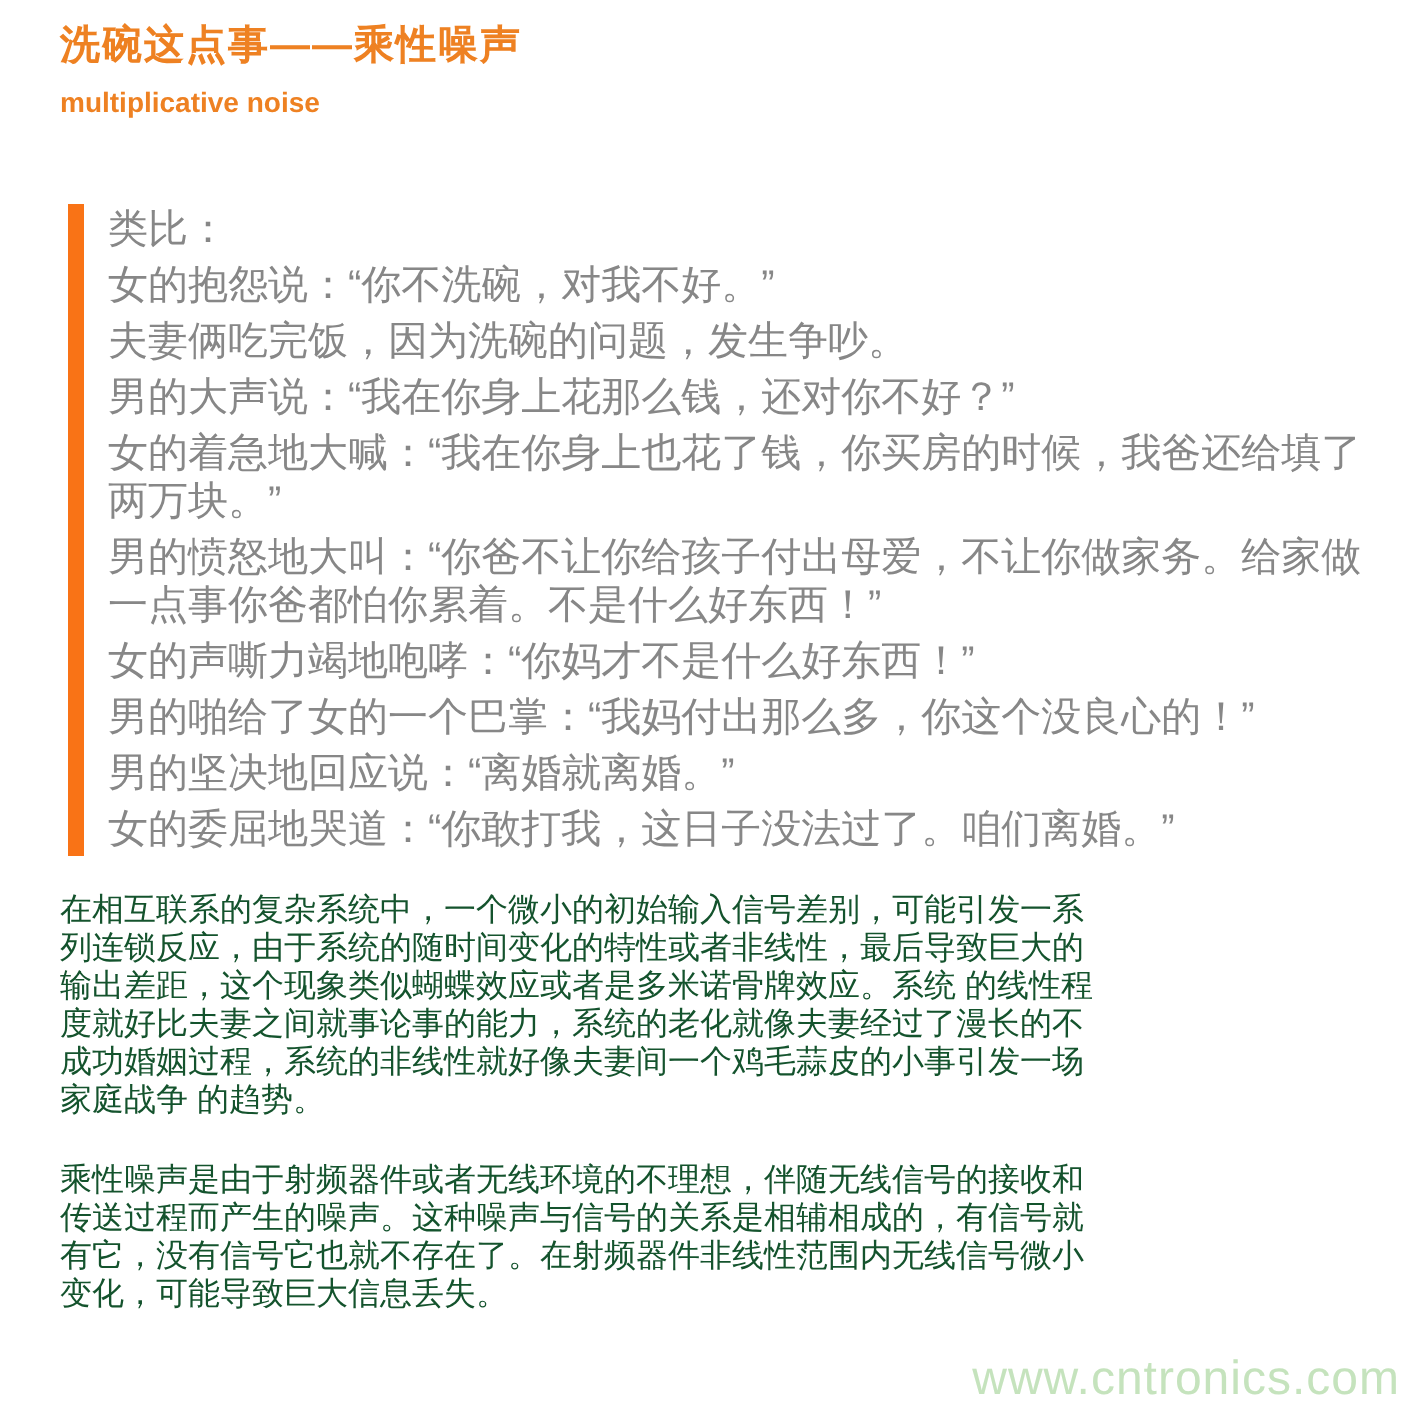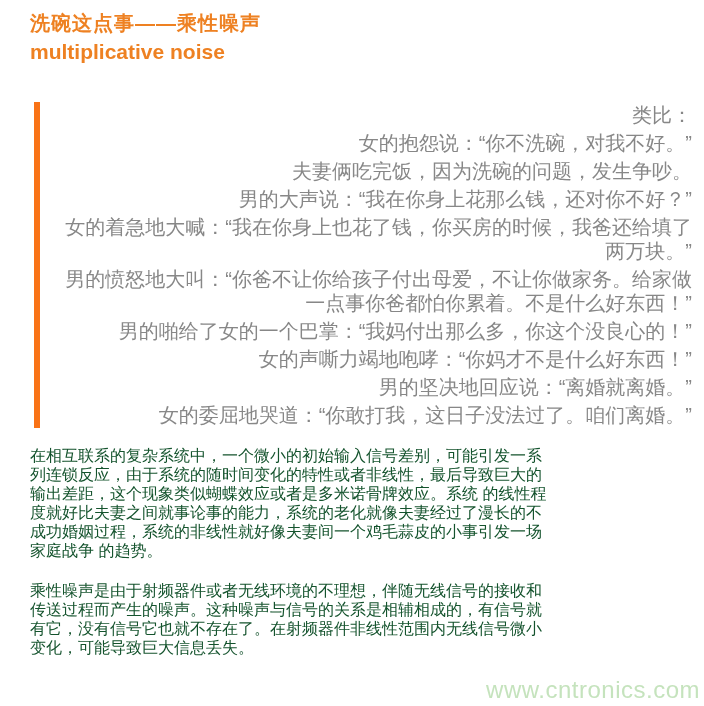--- a/index.html
+++ b/index.html
@@ -18,31 +18,30 @@
   .header { padding: 9px 0 0 30px; }
   .title-zh {
     margin: 0;
     font-size: 20px; font-weight: bold;
     line-height: 28px;
     color: #ee8122;
     letter-spacing: 1px;
   }
   .title-en {
     margin: 0;
-    font-size: 21px; font-weight: bold;
+    font-size: 14px; font-weight: bold;
     line-height: 29px;
     color: #ee8122;
   }
   .quote {
     margin: 36px 0 0 34px;
-    border-left: 6px solid #f97316;
+    border-left: 8px solid #f97316;
     padding: 1px 0 1px 12px;
     width: 640px;
     box-sizing: content-box;
-    text-align: right;
   }
   .quote p {
     margin: 0 0 4px 0;
     font-size: 20px;
     line-height: 24px;
     color: #878787;
   }
   .quote p:last-child { margin-bottom: 0; }
   .body-para {
     width: 520px;
@@ -71,22 +70,22 @@
     <h2 class="title-en">multiplicative noise</h2>
   </div>
 
   <blockquote class="quote">
     <p>类比：</p>
     <p>女的抱怨说：“你不洗碗，对我不好。”</p>
     <p>夫妻俩吃完饭，因为洗碗的问题，发生争吵。</p>
     <p>男的大声说：“我在你身上花那么钱，还对你不好？”</p>
     <p>女的着急地大喊：“我在你身上也花了钱，你买房的时候，我爸还给填了两万块。”</p>
     <p>男的愤怒地大叫：“你爸不让你给孩子付出母爱，不让你做家务。给家做一点事你爸都怕你累着。不是什么好东西！”</p>
+    <p>女的声嘶力竭地咆哮：“你妈才不是什么好东西！”</p>
     <p>男的啪给了女的一个巴掌：“我妈付出那么多，你这个没良心的！”</p>
-    <p>女的声嘶力竭地咆哮：“你妈才不是什么好东西！”</p>
     <p>男的坚决地回应说：“离婚就离婚。”</p>
     <p>女的委屈地哭道：“你敢打我，这日子没法过了。咱们离婚。”</p>
   </blockquote>
 
   <p class="body-para">在相互联系的复杂系统中，一个微小的初始输入信号差别，可能引发一系列连锁反应，由于系统的随时间变化的特性或者非线性，最后导致巨大的输出差距，这个现象类似蝴蝶效应或者是多米诺骨牌效应。系统 的线性程度就好比夫妻之间就事论事的能力，系统的老化就像夫妻经过了漫长的不成功婚姻过程，系统的非线性就好像夫妻间一个鸡毛蒜皮的小事引发一场家庭战争 的趋势。</p>
 
   <p class="body-para second">乘性噪声是由于射频器件或者无线环境的不理想，伴随无线信号的接收和传送过程而产生的噪声。这种噪声与信号的关系是相辅相成的，有信号就有它，没有信号它也就不存在了。在射频器件非线性范围内无线信号微小变化，可能导致巨大信息丢失。</p>
 
   <div class="watermark">www.cntronics.com</div>
 

